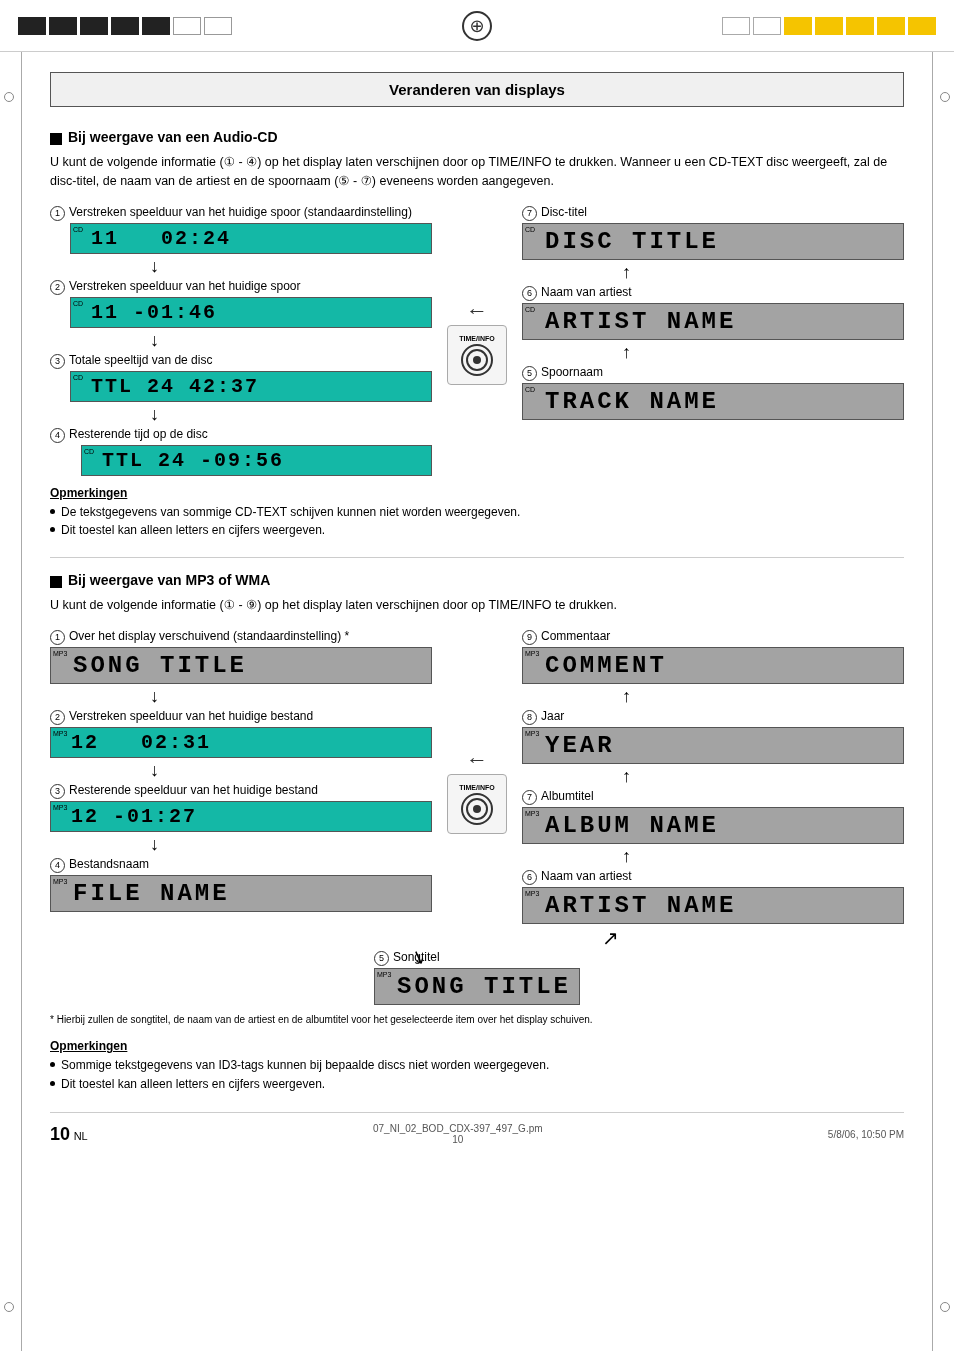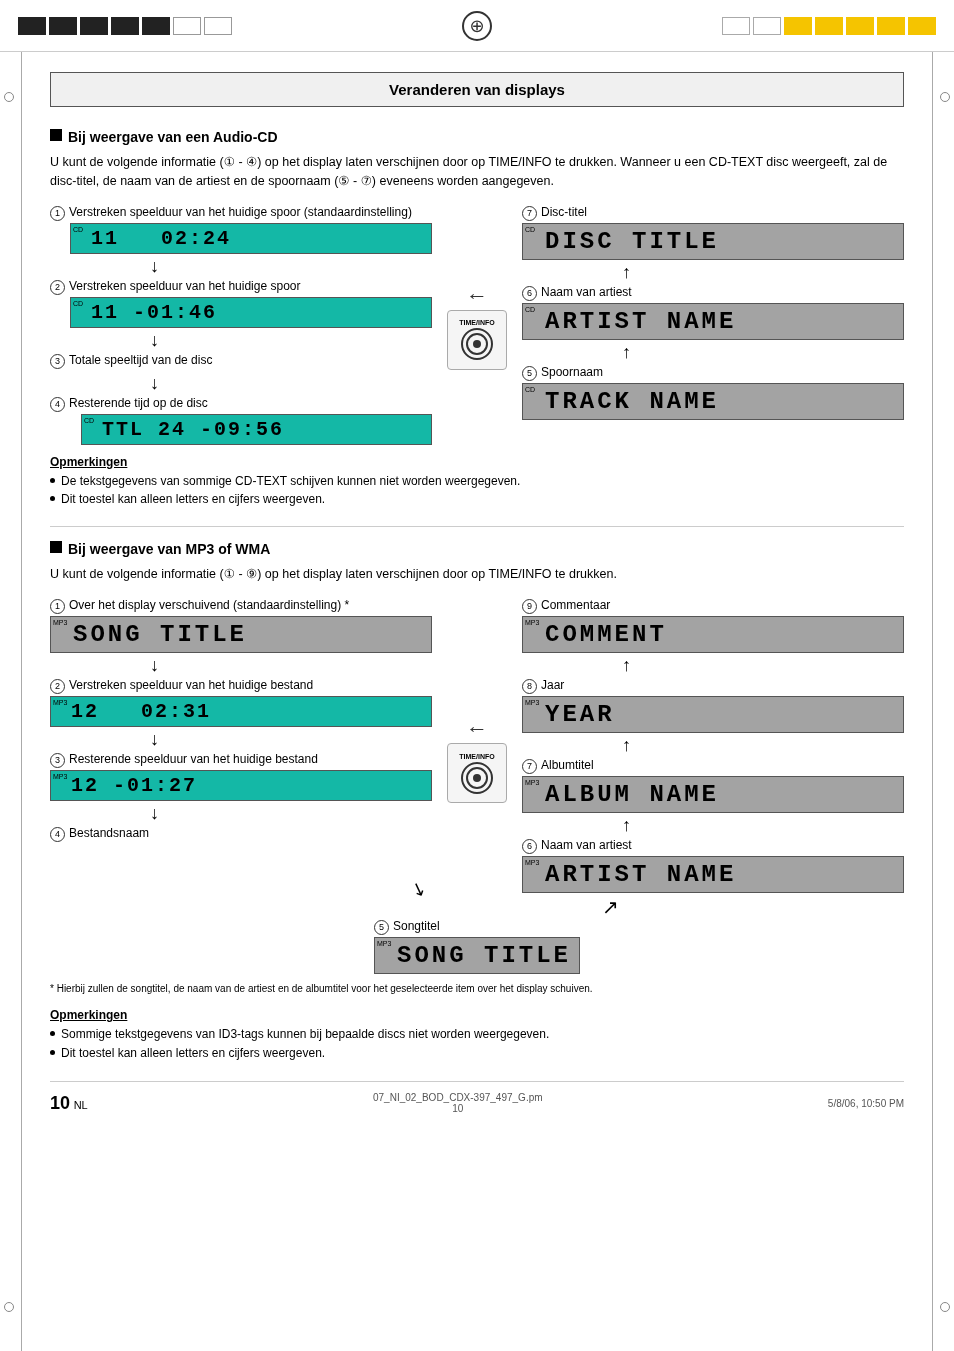--- a/index.html
+++ b/index.html
@@ -116,21 +116,21 @@
       font-weight: bold;
       margin-bottom: 22px;
     }
 
     
     .subsection-heading {
       font-size: 14px;
       font-weight: bold;
       margin-bottom: 8px;
       display: flex;
-      align-items: flex-start;
+      align-items: flex-end;
       gap: 6px;
     }
     .black-square {
       width: 12px;
       height: 12px;
       background: #000;
       display: inline-block;
       flex-shrink: 0;
     }
 
@@ -360,20 +360,24 @@
           </div>
         </div>
 
         <div style="margin-left:100px; font-size:18px;">↓</div>
 
         <div>
           <div class="numbered-item">
             <span class="num-circle">3</span>
             <span>Totale speeltijd van de disc</span>
           </div>
+          <div class="screen-box" style="font-size:20px; margin-left:20px;">
+            <span class="badge">CD</span>
+            <span>TTL 24 42:37</span>
+          </div>
         </div>
 
         <div style="margin-left:100px; font-size:18px;">↓</div>
 
         <div>
           <div class="numbered-item">
             <span class="num-circle">4</span>
             <span>Resterende tijd op de disc</span>
           </div>
           <div class="screen-box" style="font-size:20px; margin-left:31px;">
@@ -498,20 +502,24 @@
           </div>
         </div>
 
         <div style="margin-left:100px; font-size:18px;">↓</div>
 
         <div>
           <div class="numbered-item">
             <span class="num-circle">4</span>
             <span>Bestandsnaam</span>
           </div>
+          <div class="screen-box-large">
+            <span class="badge">MP3</span>
+            <span>FILE NAME</span>
+          </div>
         </div>
 
         <div style="margin-left:100px; font-size:18px; transform: scaleX(-1) rotate(-20deg); display:inline-block; margin-left:180px;">↙</div>
 
       </div>
 
       <div style="display:flex; flex-direction:column; align-items:center; justify-content:center; width:70px; gap:4px;">
         <div style="font-size:22px; color:#333;">←</div>
         <div class="timeinfo-btn">
           <div style="font-size:7px; font-weight:bold;">TIME/INFO</div>

